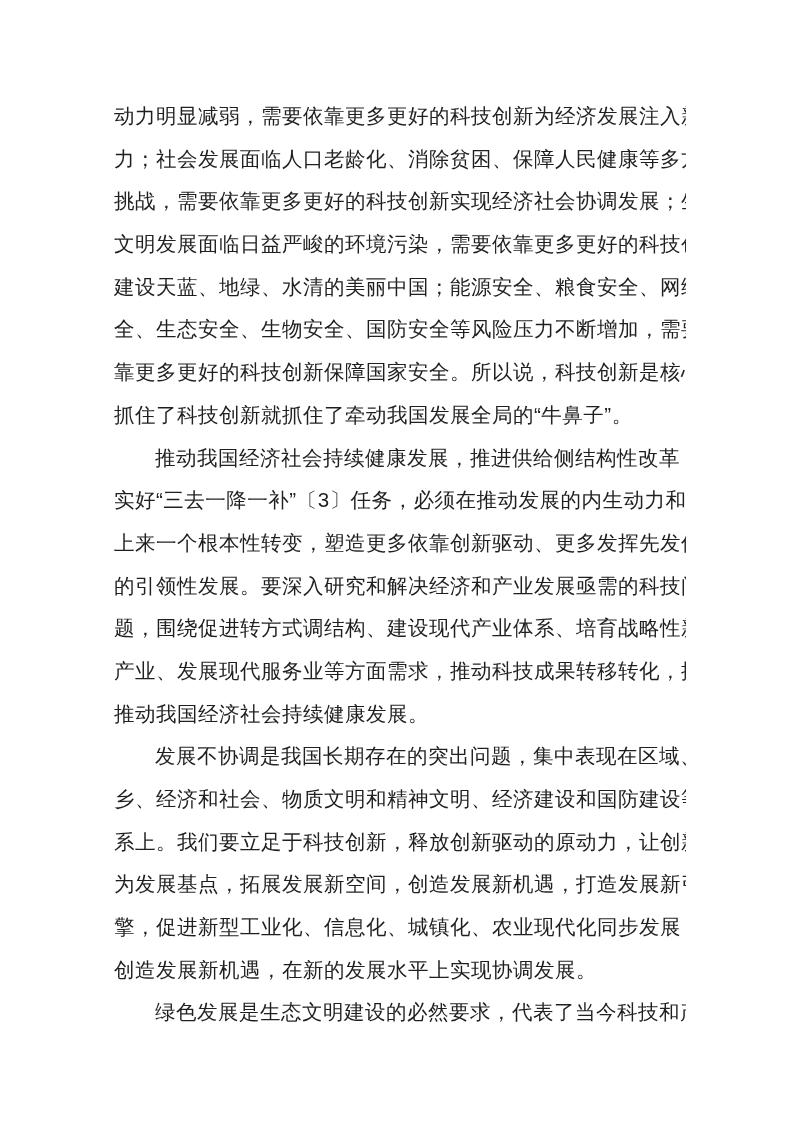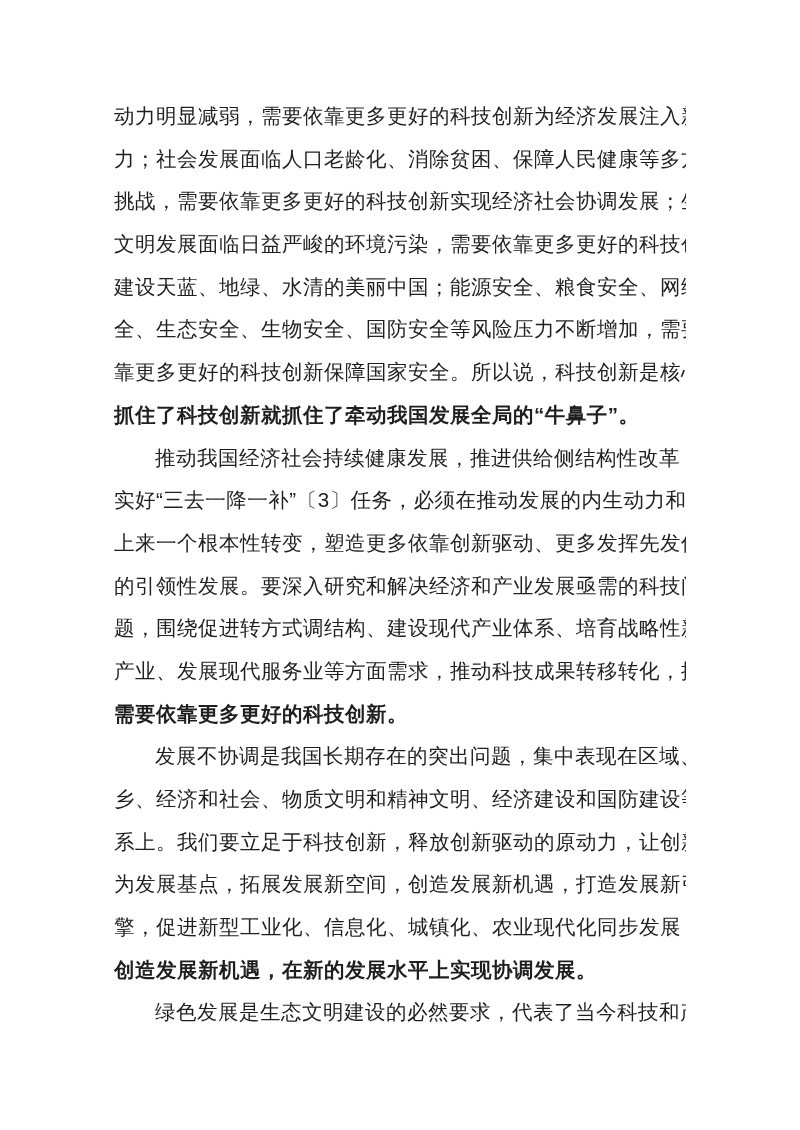--- a/index.html
+++ b/index.html
@@ -33,21 +33,20 @@
     white-space: nowrap;
     overflow: hidden;
     text-align: justify;
     
     text-align-last: justify;
     font-weight: 400;
     letter-spacing: 0.5px;
   }
   .line.last {
     text-align-last: left;
-    font-weight: bold;
   }
   .line.indent {
     text-indent: 41px;
   }
 </style>
 </head>
 <body>
 
 <div class="page">
   <div class="textblock" style="color: rgb(31, 31, 31);">
@@ -61,21 +60,21 @@
         <div class="line">靠更多更好的科技创新保障国家安全。所以说，科技创新是核心，</div>
         <div class="line last">抓住了科技创新就抓住了牵动我国发展全局的“牛鼻子”。</div>
       </div>
       <div class="para">
         <div class="line indent">推动我国经济社会持续健康发展，推进供给侧结构性改革，落</div>
         <div class="line">实好“三去一降一补”〔3〕任务，必须在推动发展的内生动力和活力</div>
         <div class="line">上来一个根本性转变，塑造更多依靠创新驱动、更多发挥先发优势</div>
         <div class="line">的引领性发展。要深入研究和解决经济和产业发展亟需的科技问</div>
         <div class="line">题，围绕促进转方式调结构、建设现代产业体系、培育战略性新兴</div>
         <div class="line">产业、发展现代服务业等方面需求，推动科技成果转移转化，推动</div>
-        <div class="line last">需要依靠更多更好的科技创新。</div>
+        <div class="line last">推动我国经济社会持续健康发展。</div>
       </div>
       <div class="para">
         <div class="line indent">发展不协调是我国长期存在的突出问题，集中表现在区域、城</div>
         <div class="line">乡、经济和社会、物质文明和精神文明、经济建设和国防建设等关</div>
         <div class="line">系上。我们要立足于科技创新，释放创新驱动的原动力，让创新成</div>
         <div class="line">为发展基点，拓展发展新空间，创造发展新机遇，打造发展新引</div>
         <div class="line">擎，促进新型工业化、信息化、城镇化、农业现代化同步发展，提</div>
         <div class="line last">创造发展新机遇，在新的发展水平上实现协调发展。</div>
       </div>
       <div class="para">

